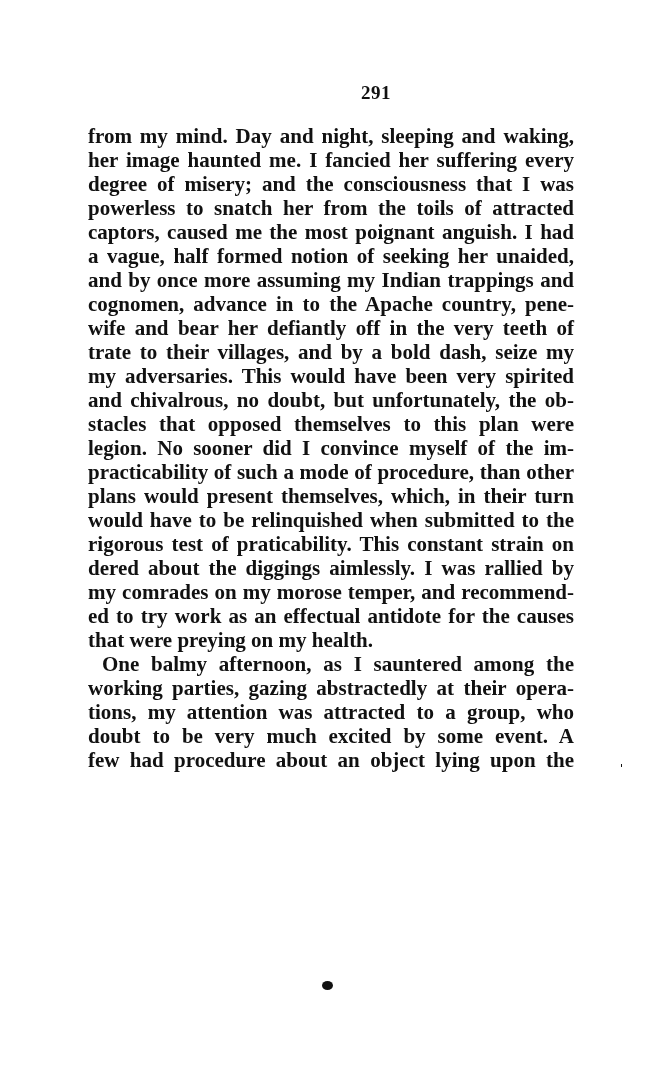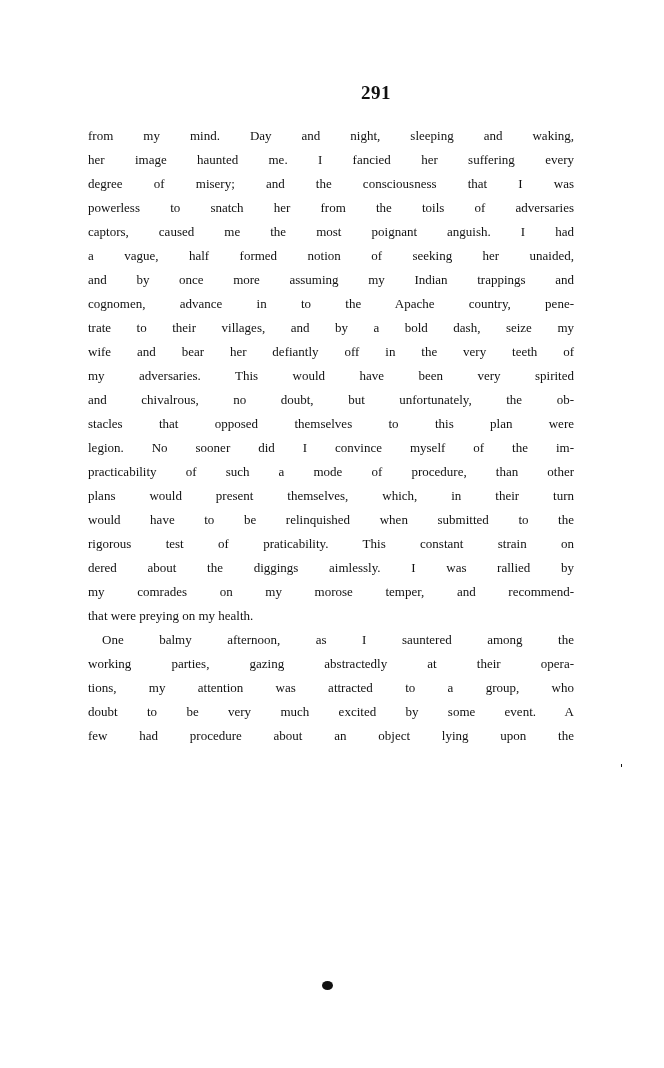--- a/index.html
+++ b/index.html
@@ -36,24 +36,25 @@
     .text-block {
       position: absolute;
       left: 88px;
       top: 124px;
       width: 486px;
     }
     .line {
       display: block;
       height: 24px;
       line-height: 24px;
-      font-size: 13px;
+      font-size: 21px;
       white-space: nowrap;
       text-align: justify;
       text-align-last: justify;
+      font-weight: bold;
       -moz-text-align-last: justify;
     }
     .line.last {
       text-align: left;
       text-align-last: left;
       -moz-text-align-last: left;
     }
     .line.indent {
       padding-left: 14px;
     }
@@ -79,37 +80,38 @@
 <body>
 
 <div class="page">
   <div class="page-number">291</div>
 
   <div class="text-block">
     <div>
       <span class="line">from my mind. Day and night, sleeping and waking,</span>
       <span class="line">her image haunted me. I fancied her suffering every</span>
       <span class="line">degree of misery; and the consciousness that I was</span>
-      <span class="line">powerless to snatch her from the toils of adversaries</span>
+      <span class="line">powerless to snatch her from the toils of attracted</span>
       <span class="line">captors, caused me the most poignant anguish. I had</span>
       <span class="line">a vague, half formed notion of seeking her unaided,</span>
       <span class="line">and by once more assuming my Indian trappings and</span>
       <span class="line">cognomen, advance in to the Apache country, pene-</span>
+      <span class="line">wife and bear her defiantly off in the very teeth of</span>
       <span class="line">trate to their villages, and by a bold dash, seize my</span>
-      <span class="line">wife and bear her defiantly off in the very teeth of</span>
       <span class="line">my adversaries. This would have been very spirited</span>
       <span class="line">and chivalrous, no doubt, but unfortunately, the ob-</span>
       <span class="line">stacles that opposed themselves to this plan were</span>
       <span class="line">legion. No sooner did I convince myself of the im-</span>
       <span class="line">practicability of such a mode of procedure, than other</span>
       <span class="line">plans would present themselves, which, in their turn</span>
       <span class="line">would have to be relinquished when submitted to the</span>
       <span class="line">rigorous test of praticability. This constant strain on</span>
       <span class="line">dered about the diggings aimlessly. I was rallied by</span>
       <span class="line">my comrades on my morose temper, and recommend-</span>
+      <span class="line">ed to try work as an effectual antidote for the causes</span>
       <span class="line last">that were preying on my health.</span>
     </div>
     <div>
       <span class="line indent">One balmy afternoon, as I sauntered among the</span>
       <span class="line">working parties, gazing abstractedly at their opera-</span>
       <span class="line">tions, my attention was attracted to a group, who</span>
       <span class="line">doubt to be very much excited by some event. A</span>
       <span class="line">few had procedure about an object lying upon the</span>
     </div>
   </div>

